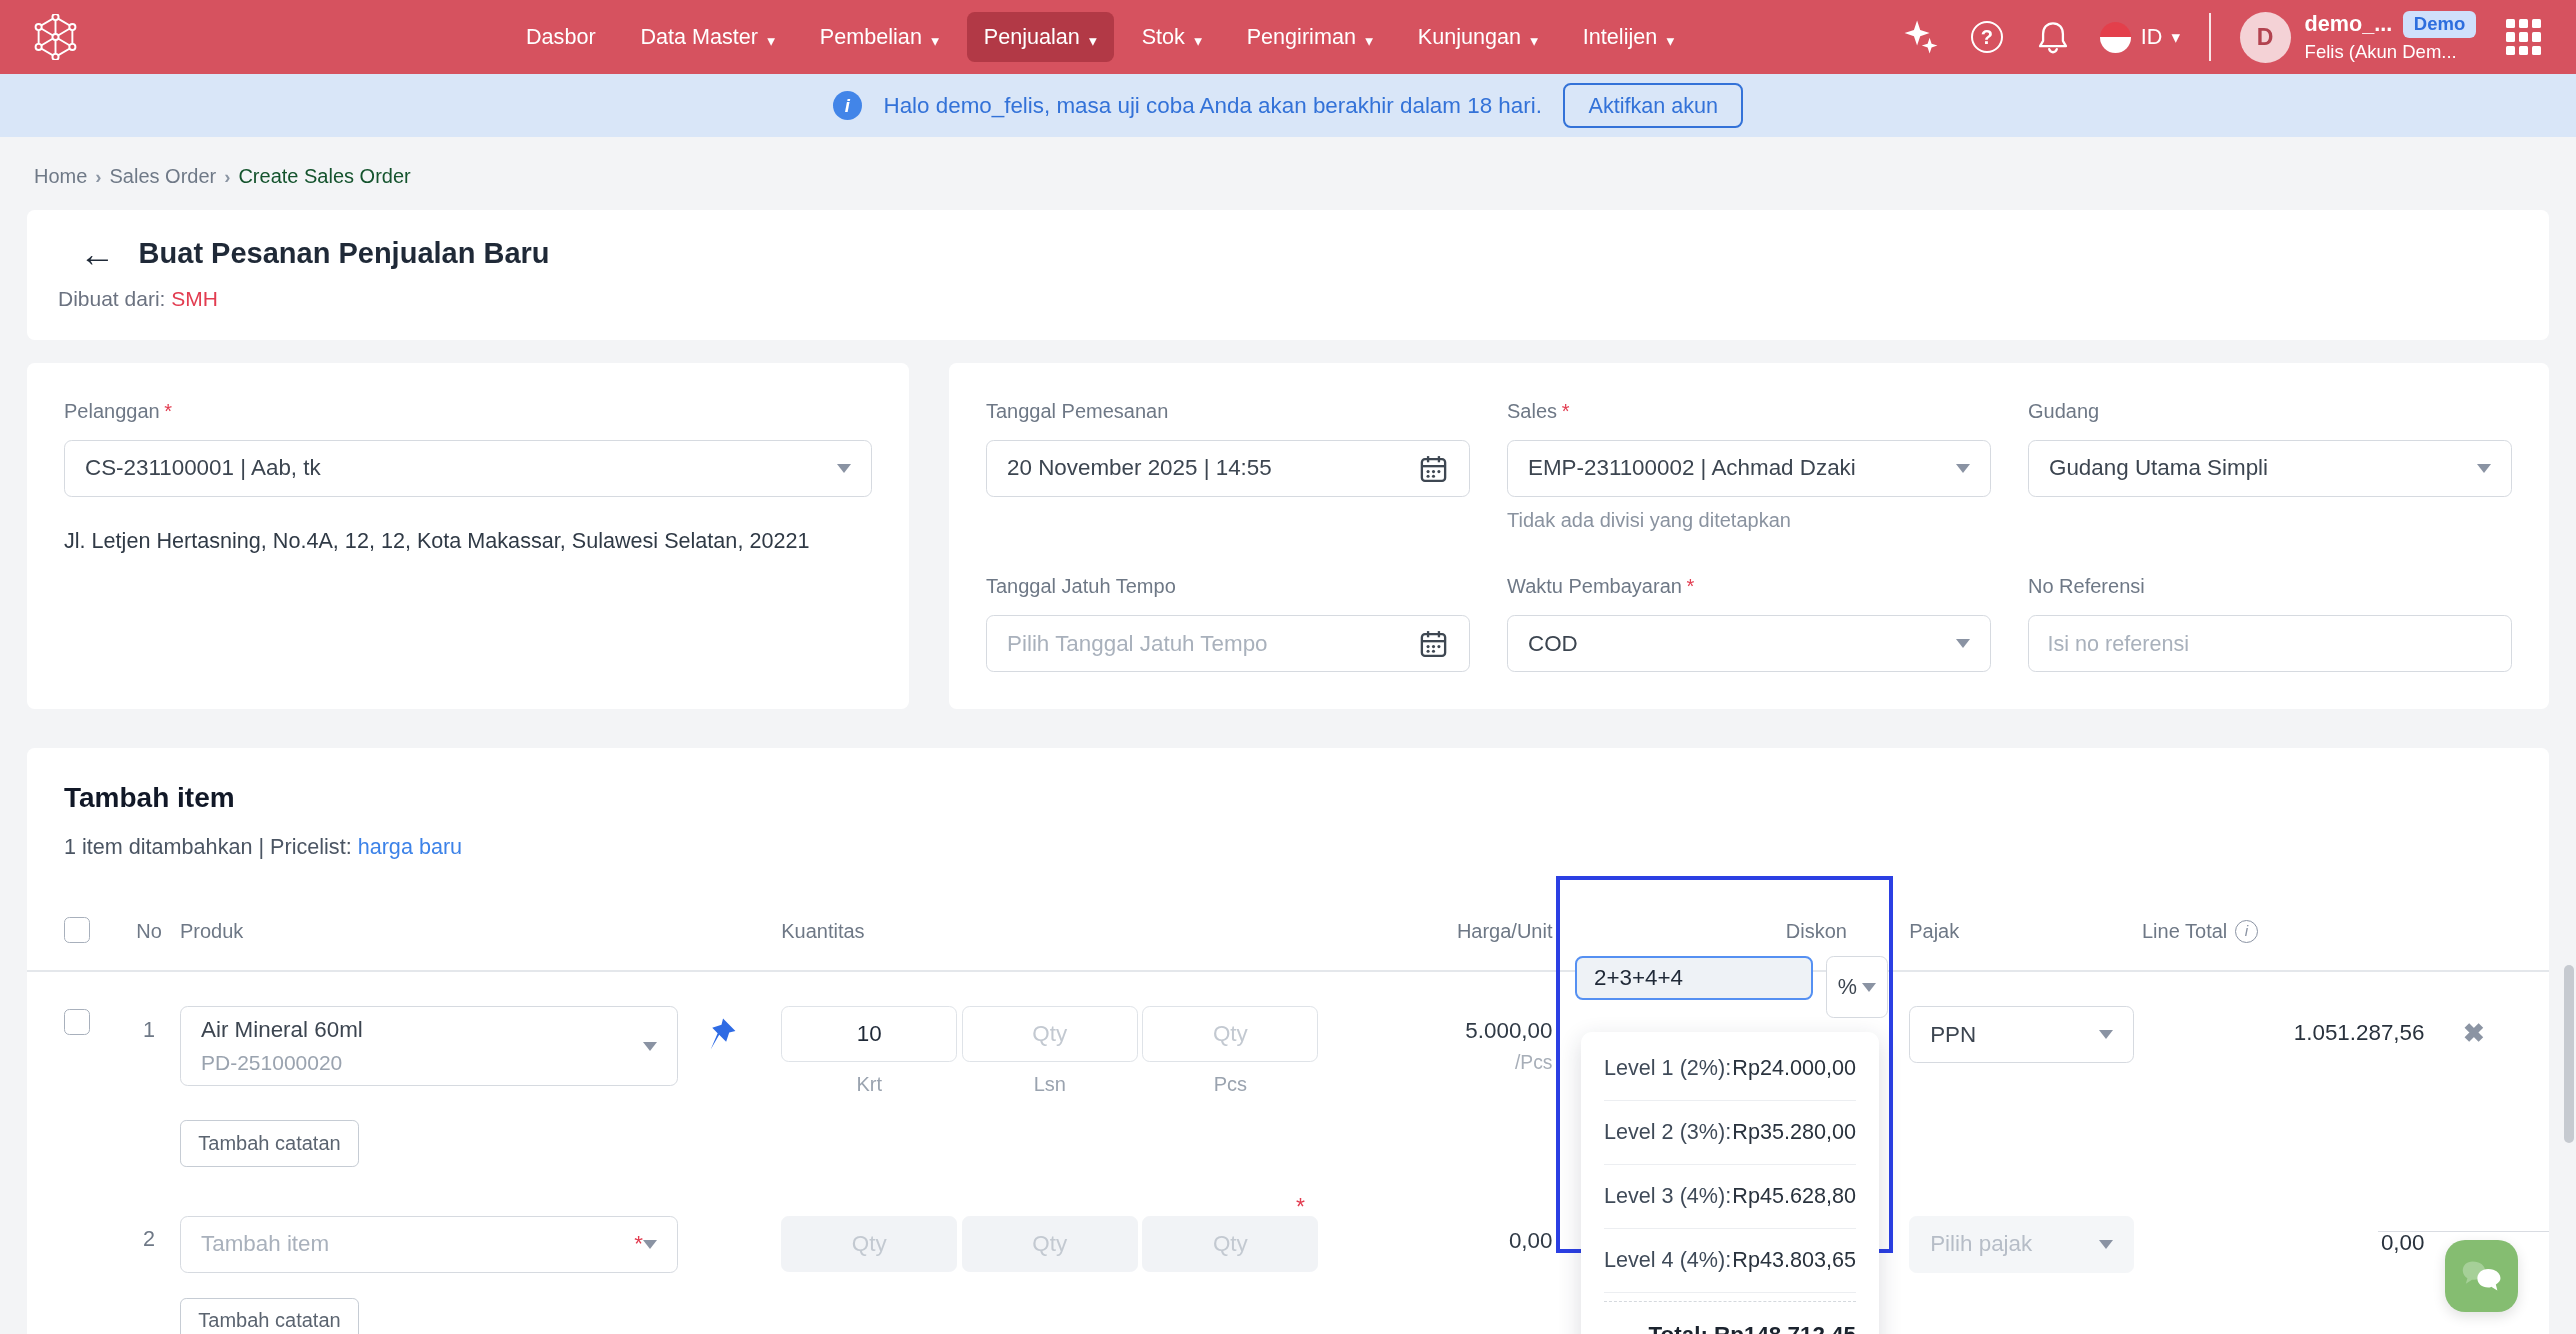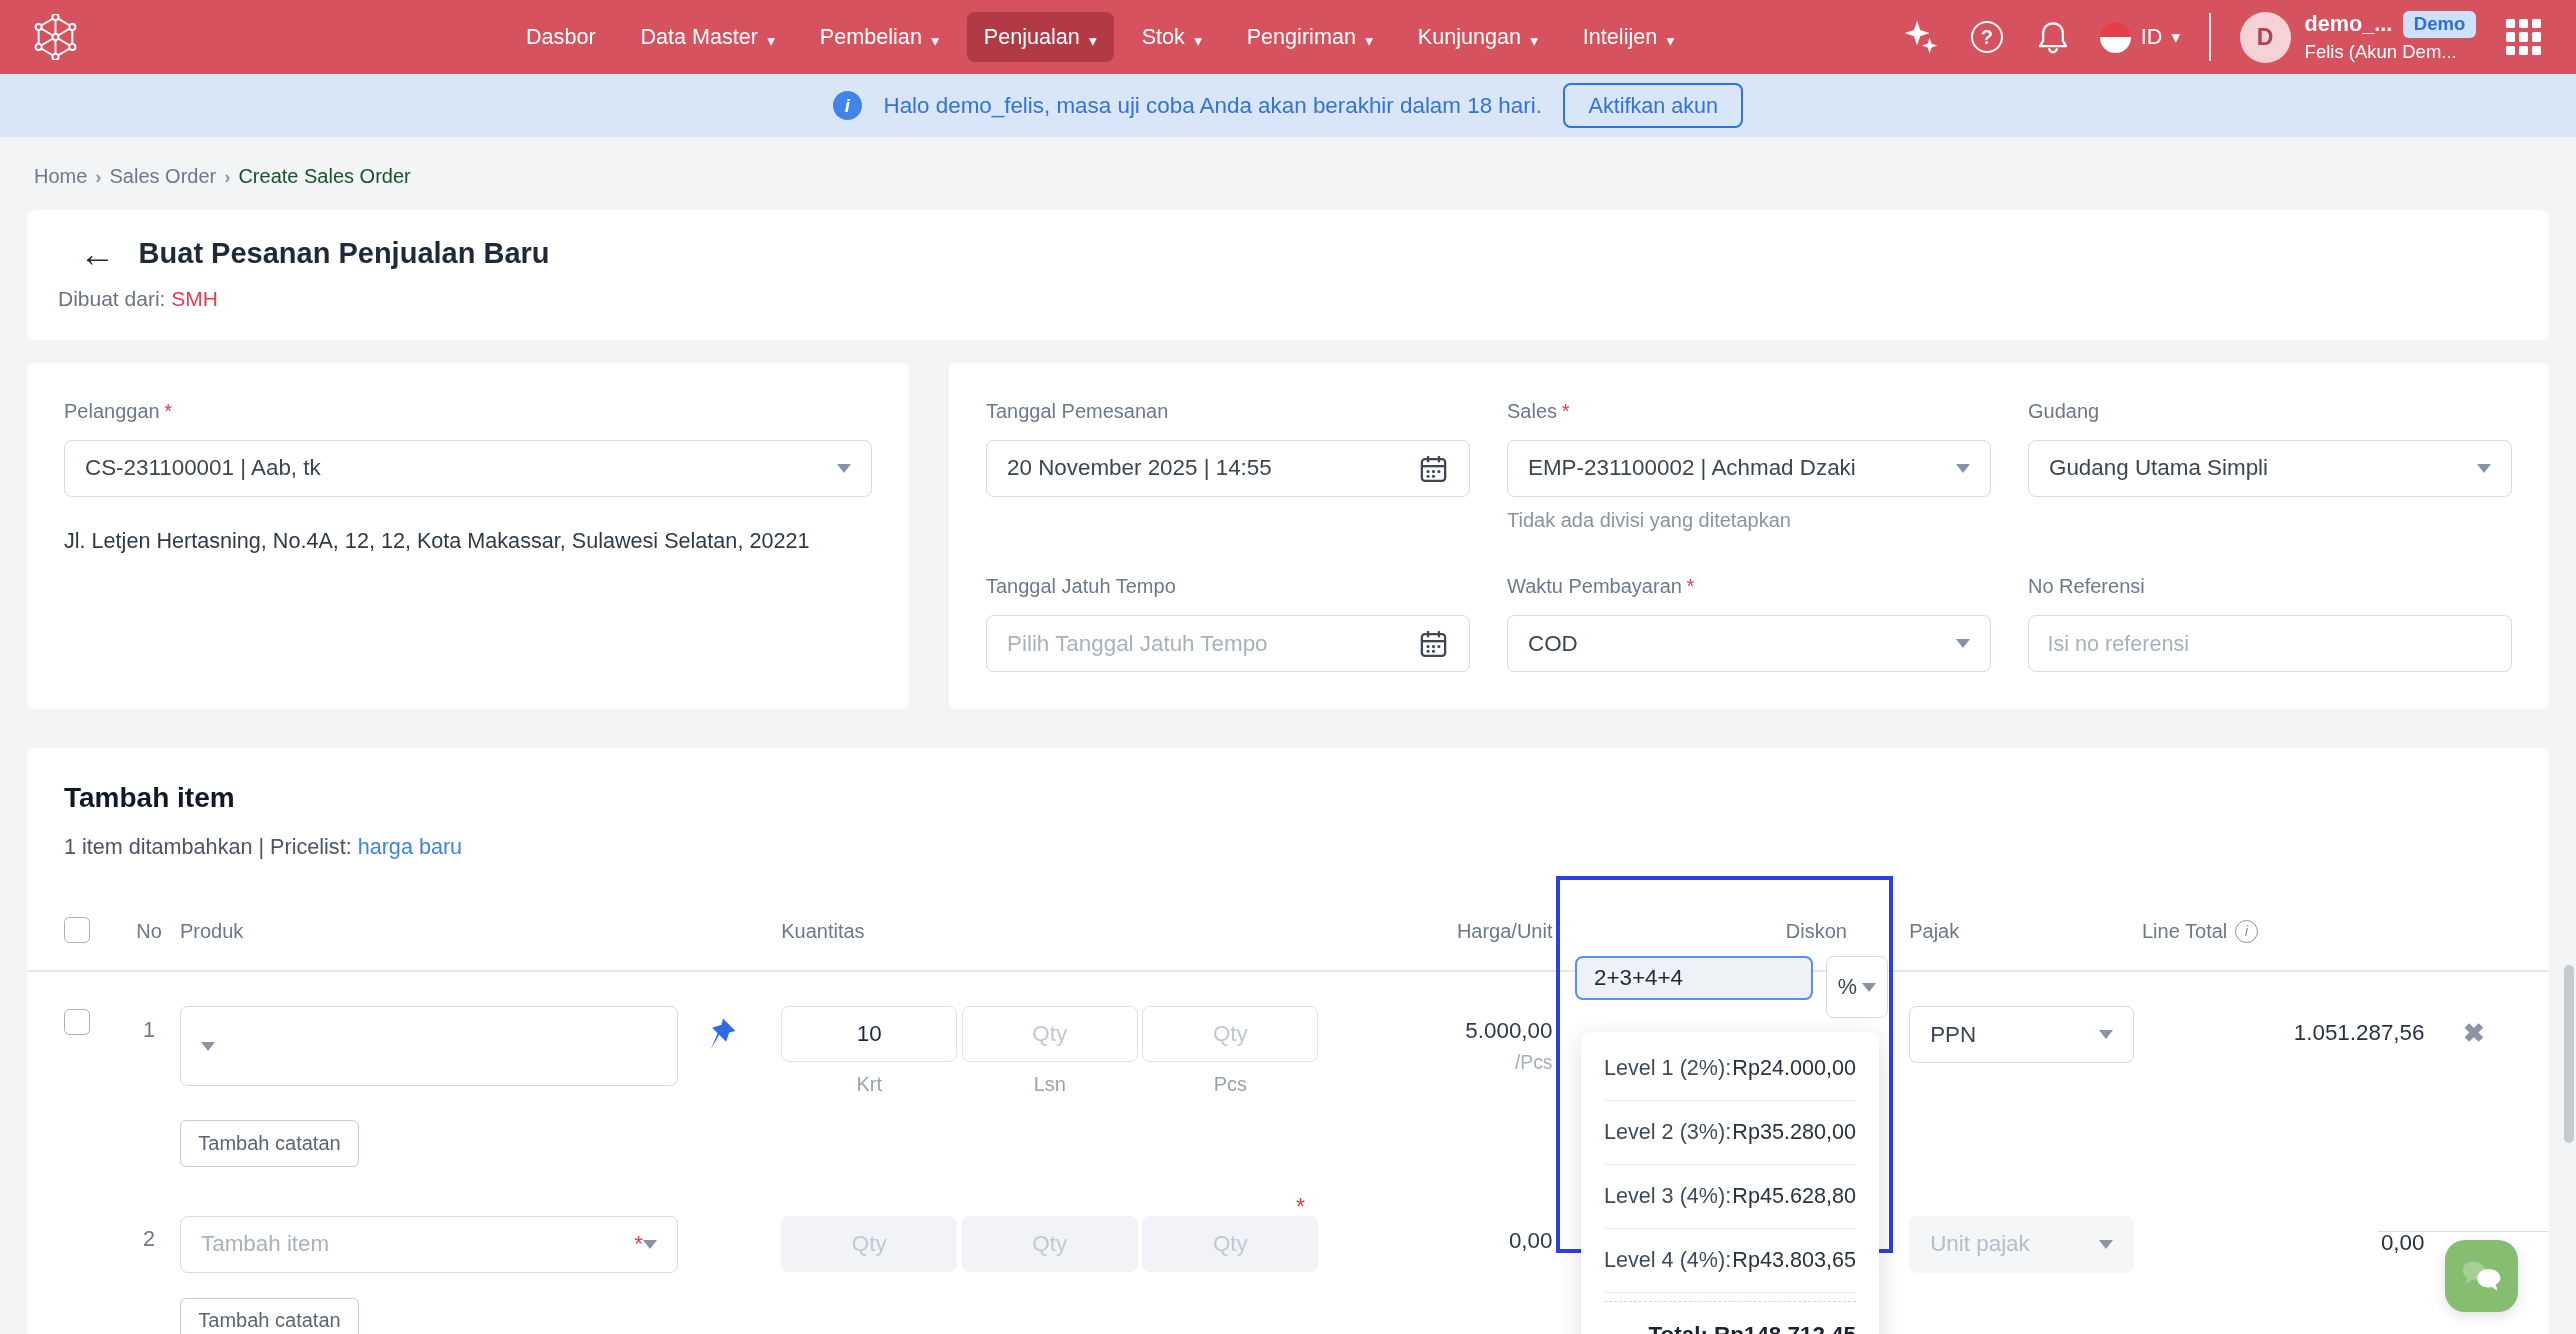--- a/index.html
+++ b/index.html
@@ -355,20 +355,24 @@
     </div>
     <div></div>
   </div>
 
   <div class="tgrid trow">
     <div><span class="checkbox" style="display:inline-block;"></span></div>
     <div class="no">1</div>
     <div class="prod-cell">
       <div class="prod-top">
         <div class="select tall prod-select">
+          <div class="prod-lines">
+            <span class="prod-name">Air Mineral 60ml</span>
+            <span class="prod-code">PD-251000020</span>
+          </div>
           <span class="caret"></span>
         </div>
         <svg class="pin" width="31" height="34" viewBox="0 0 40 44" fill="#2f6be4">
           <path d="M22 2 L38 18 L30 20 L26 32 L17 23 L6 42 L15 21 L8 14 L20 10 Z"></path>
         </svg>
       </div>
       <button class="note-btn">Tambah catatan</button>
     </div>
     <div class="qty-cell">
       <div class="qty-box">
@@ -421,21 +425,21 @@
       <div class="qty-box">
           <input class="qty-input" disabled="" placeholder="Qty" style="">
         </div>
     </div>
     <div class="price-cell">
       <div class="price-val">0,00</div>
     </div>
     <div></div>
     <div>
       <div class="select tax-select disabled">
-        <span class="val">Unit pajak</span>
+        <span class="val">Pilih pajak</span>
         <span class="caret"></span>
       </div>
     </div>
     <div class="line-cell">0,00</div>
     <div></div>
   </div>
 
   <div class="sel-box"></div>
   <input class="disc-input" value="2+3+4+4" style="">
   <div class="select disc-unit">

